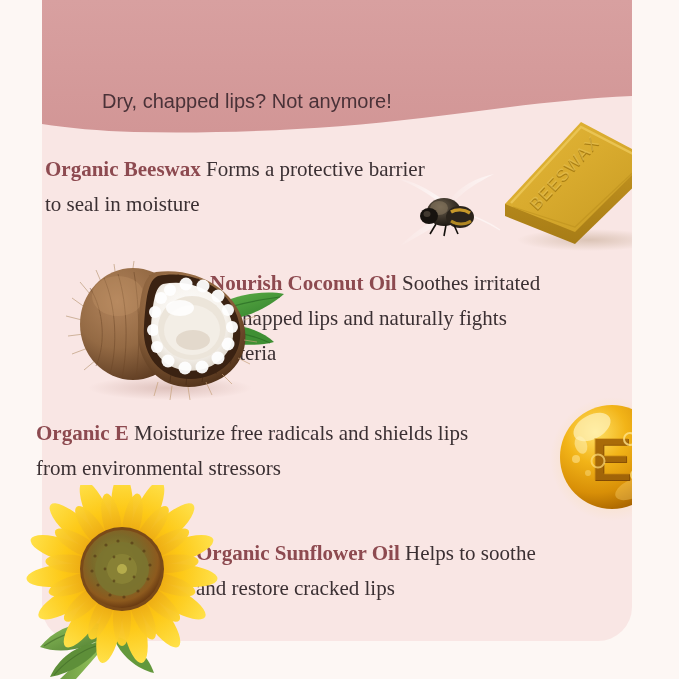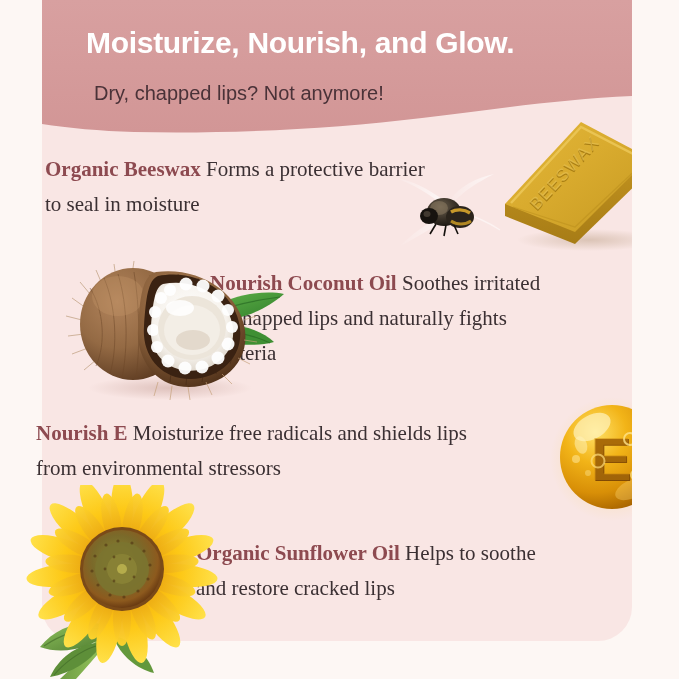--- a/index.html
+++ b/index.html
@@ -64,21 +64,21 @@
     font-weight: bold;
     letter-spacing: -0.3px;
     color: #ffffff;
     white-space: nowrap;
     font-family: "Liberation Sans", sans-serif;
   }
   .subhead {
     position: absolute;
     left: 44px;
     top: 74px;
-    margin: 8px;
+    margin: 16px;
     font-size: 20px;
     font-weight: normal;
     color: #4a3238;
     white-space: nowrap;
     font-family: "Liberation Sans", sans-serif;
   }
 
   
   .ing {
     position: absolute;
@@ -132,21 +132,20 @@
           </linearGradient>
         </defs>
         <path d="M0,0 L590,0 L590,96
                  C 520,99 455,109 380,118
                  C 290,129 190,134 92,132
                  C 58,131 26,128 0,124 Z" fill="url(#roseGrad)"></path>
       </svg>
     </div>
 
     <div class="header-text">
-      <h1 class="headline">Moisturize, Nourish, and Glow.</h1>
       <p class="subhead">Dry, chapped lips? Not anymore!</p>
     </div>
 
     <div class="art coconut-art">
       <svg width="230" height="155" viewBox="0 0 230 155" xmlns="http://www.w3.org/2000/svg">
         <defs>
           <radialGradient id="huskA" cx="35%" cy="30%" r="75%">
             <stop offset="0%" stop-color="#b2845c"></stop>
             <stop offset="55%" stop-color="#946a44"></stop>
             <stop offset="100%" stop-color="#5e3c22"></stop>
@@ -469,20 +468,20 @@
 
   <div class="ing ing-beeswax">
     <span class="name">Organic Beeswax</span><span> Forms a protective barrier to seal in moisture</span>
   </div>
 
   <div class="ing ing-coconut">
     <span class="name">Nourish Coconut Oil</span><span> Soothes irritated or chapped lips and naturally fights bacteria</span>
   </div>
 
   <div class="ing ing-vitamine">
-    <span class="name">Nourish E</span><span> Moisturize free radicals and shields lips from environmental stressors</span>
+    <span class="name">Organic E</span><span> Moisturize free radicals and shields lips from environmental stressors</span>
   </div>
 
   <div class="ing ing-sunflower">
     <span class="name">Organic Sunflower Oil</span><span> Helps to soothe and restore cracked lips</span>
   </div>
 
 </div>
 
 </body></html>

